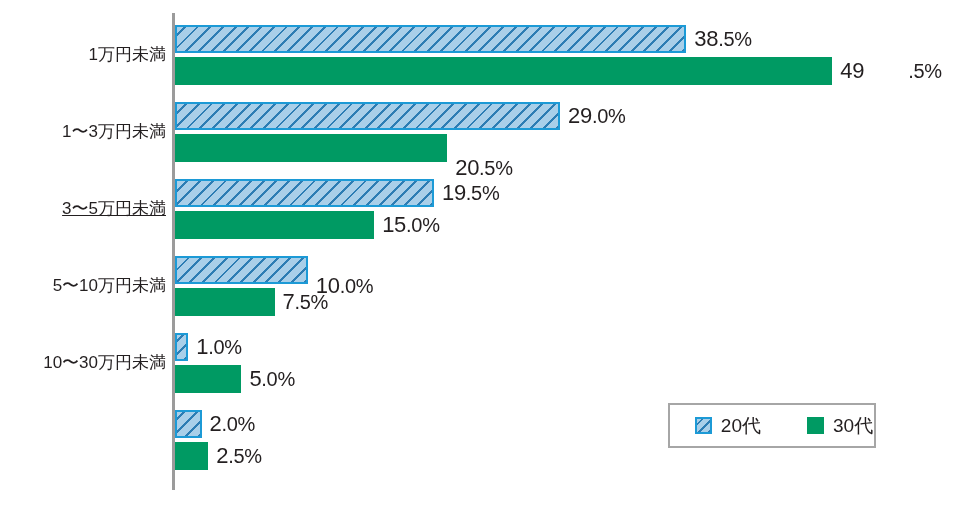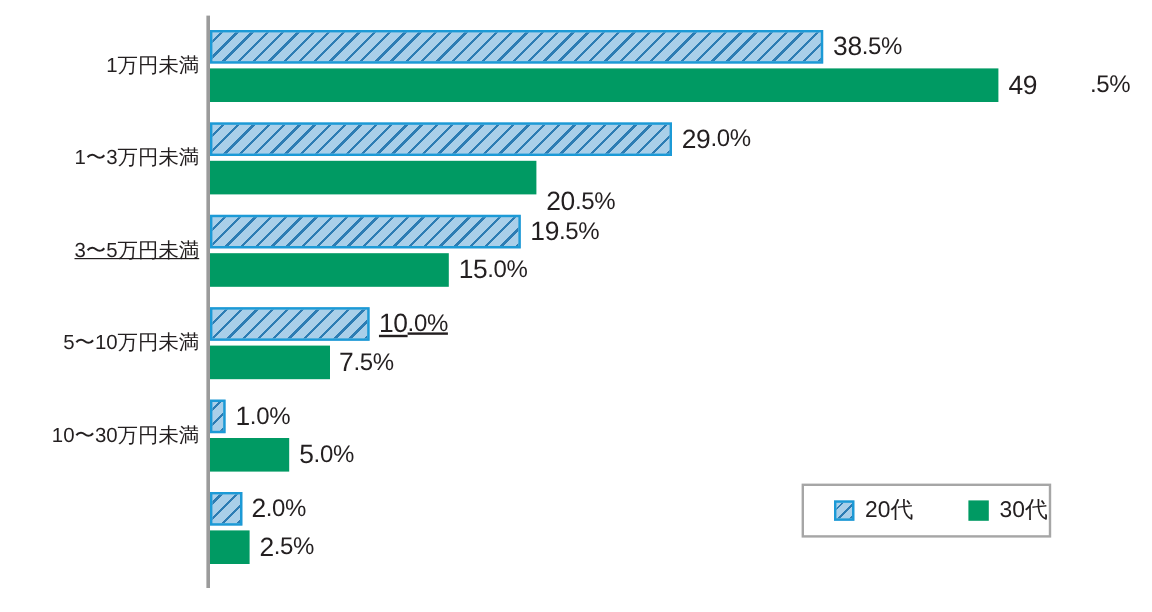--- a/index.html
+++ b/index.html
@@ -215,21 +215,21 @@
           <div class="val-label" style="left: 382.2px; top: 32px;">
             <span class="val-int">15</span>
             <span class="val-dec">.0%</span>
           </div>
         </div>
         <div class="group" style="top: 256px; height: 60px;">
           <div class="cat-label" style="top: 21px;">5〜10万円未満</div>
           <div class="bar-row" style="top: 0px; width: 132.8px;">
             <div class="bar blue" title="20代 10.0%" style="width: 132.8px;"></div>
           </div>
-          <div class="val-label" style="left: 315.8px; top: 0px; text-decoration: underline;">
+          <div class="val-label" style="left: 315.8px; top: 16px;">
             <span class="val-int">10</span>
             <span class="val-dec">.0%</span>
           </div>
           <div class="bar-row" style="top: 32px; width: 99.6px;">
             <div class="bar green" title="30代 7.5%" style="width: 99.6px;"></div>
           </div>
           <div class="val-label" style="left: 282.6px; top: 32px;">
             <span class="val-int">7</span>
             <span class="val-dec">.5%</span>
           </div>

